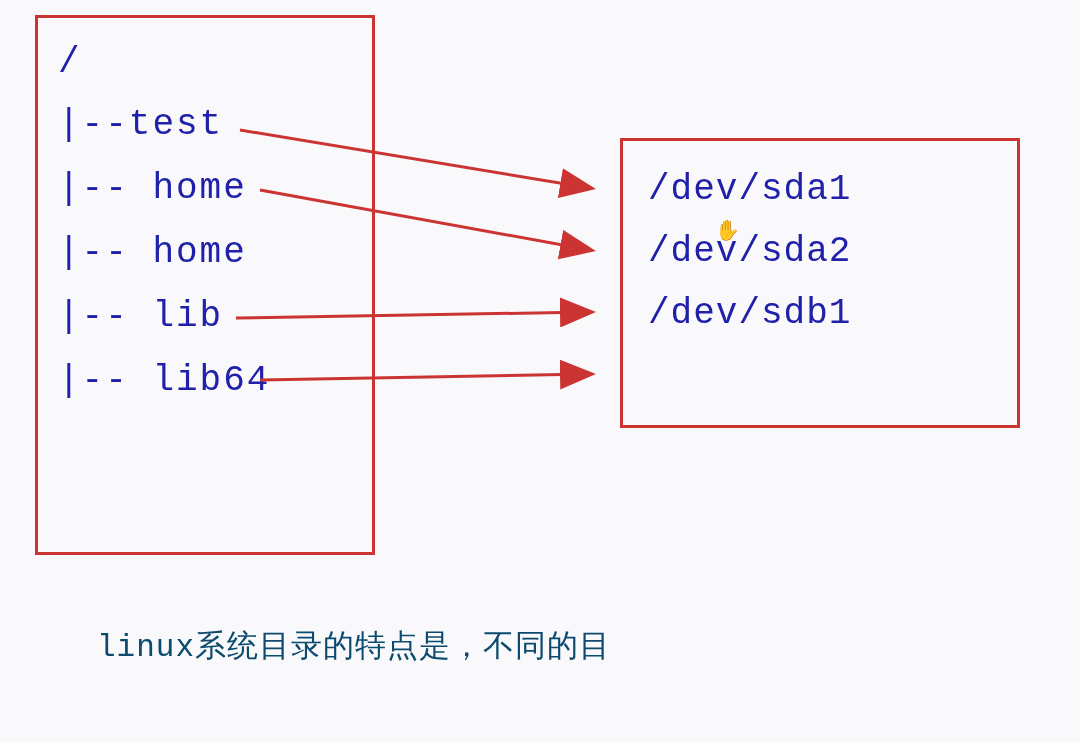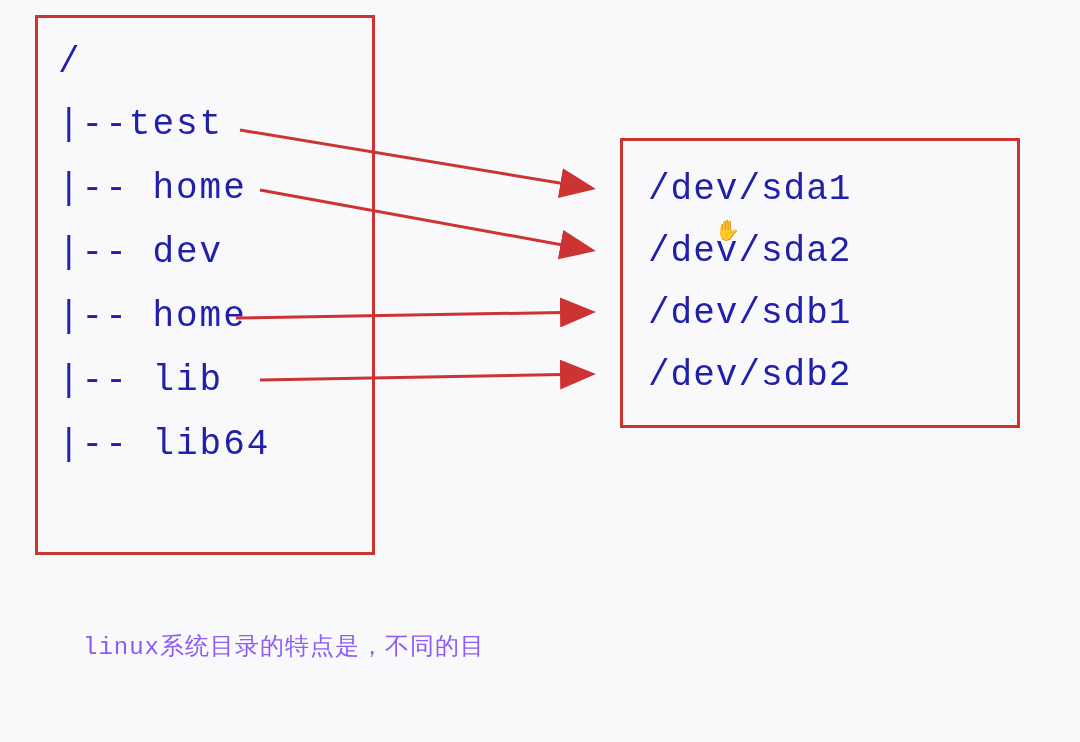--- a/index.html
+++ b/index.html
@@ -47,22 +47,22 @@
     color: #2020aa;
     font-size: 36px;
     line-height: 62px;
     letter-spacing: 1px;
   }
   .caption {
     position: absolute;
     left: 35px;
     top: 620px;
     width: 980px;
-    color: #8b5cf6;
-    font-size: 24px;
+    color: #0c4a6e;
+    font-size: 31px;
     line-height: 56px;
     font-family: "SimSun","NSimSun","Songti SC","Courier New",monospace;
     letter-spacing: 1px;
   }
   .caption-lead {
     display: inline-block;
     width: 2em;
   }
   svg.arrows {
     position: absolute;
@@ -80,31 +80,29 @@
     font-size: 20px;
   }
 </style>
 </head>
 <body>
 
 <div class="left-box">
   <div class="tree-root">/</div>
   <div class="tree-item">|--test</div>
   <div class="tree-item">|-- home</div>
-  <div class="tree-item">|-- dev</div>
   <div class="tree-item">|-- home</div>
   <div class="tree-item">|-- lib</div>
   <div class="tree-item">|-- lib64</div>
 </div>
 
 <div class="right-box">
   <div class="dev-item">/dev/sda1</div>
   <div class="dev-item">/dev/sda2</div>
   <div class="dev-item">/dev/sdb1</div>
-  <div class="dev-item">/dev/sdb2</div>
 </div>
 
 <svg class="arrows">
   <defs>
     <marker id="arrowhead" markerWidth="12" markerHeight="10" refX="10" refY="5" orient="auto">
       <polygon points="0 0, 12 5, 0 10" fill="#cc3333"></polygon>
     </marker>
   </defs>
 
   <line x1="240" y1="130" x2="590" y2="188" stroke="#cc3333" stroke-width="3" marker-end="url(#arrowhead)"></line>

